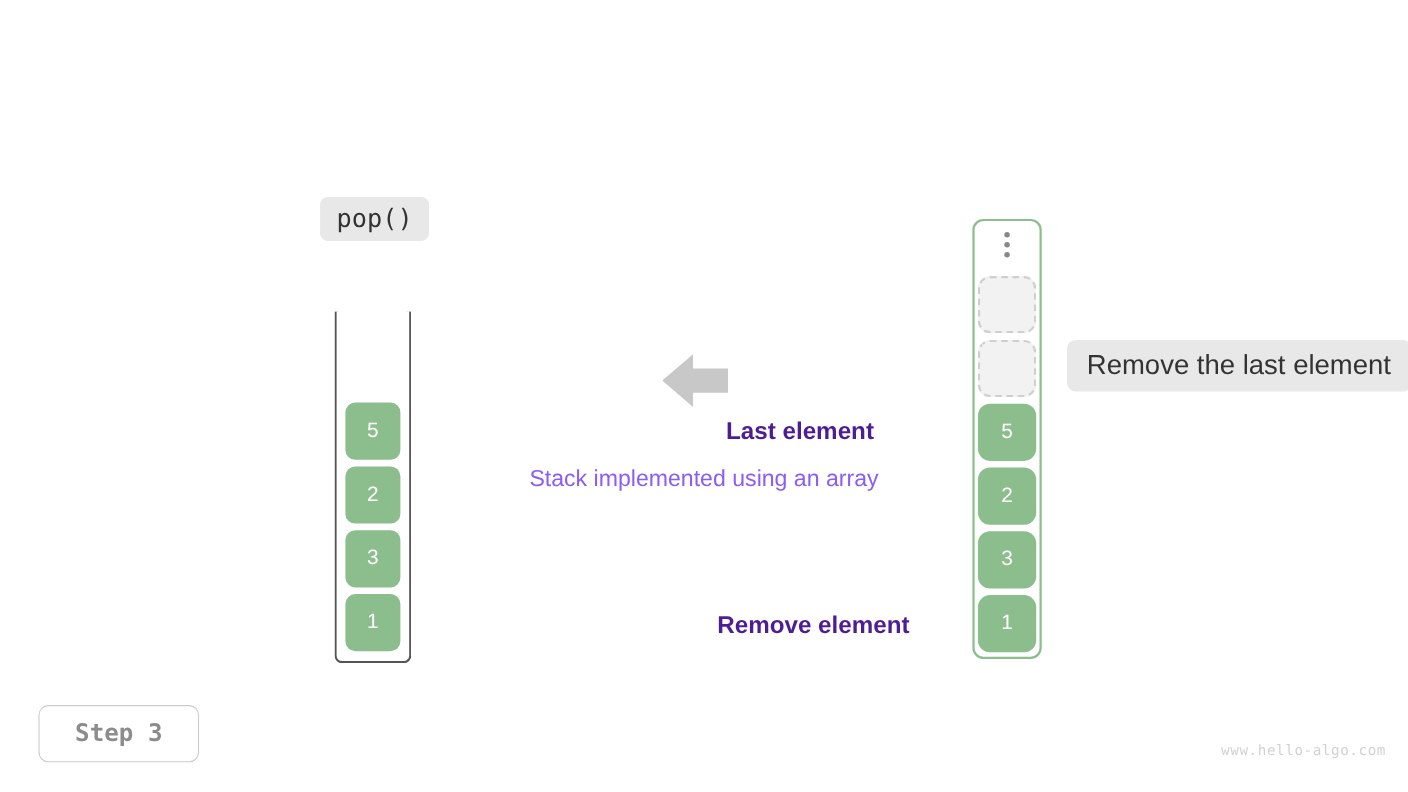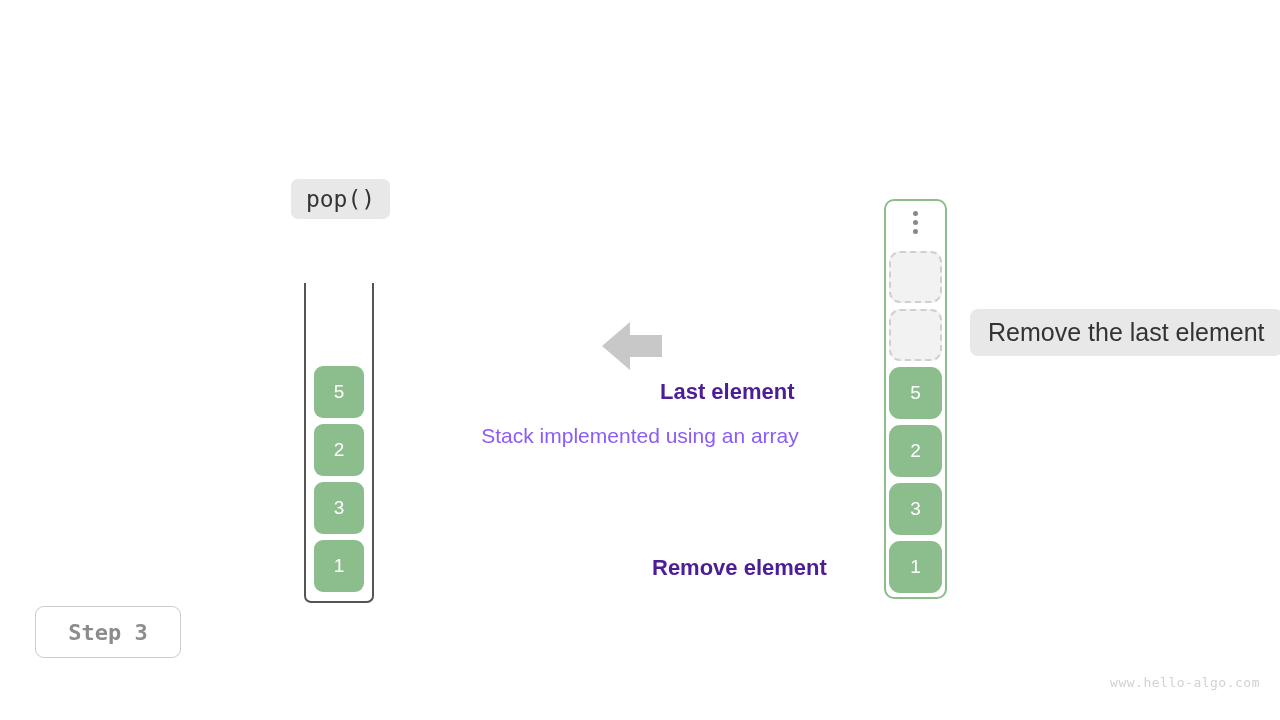--- a/index.html
+++ b/index.html
@@ -189,21 +189,21 @@
     align-items: center;
     font-size: 25px;
     color: #333333;
     white-space: nowrap;
   }
 
   
   .step-badge {
     position: absolute;
     left: 35px;
-    top: 606px;
+    top: 641px;
     width: 146px;
     height: 52px;
     box-sizing: border-box;
     background: #ffffff;
     border: 1px solid #cccccc;
     border-radius: 9px;
     display: flex;
     align-items: center;
     justify-content: center;
     font-family: "DejaVu Sans Mono", "Liberation Mono", monospace;

